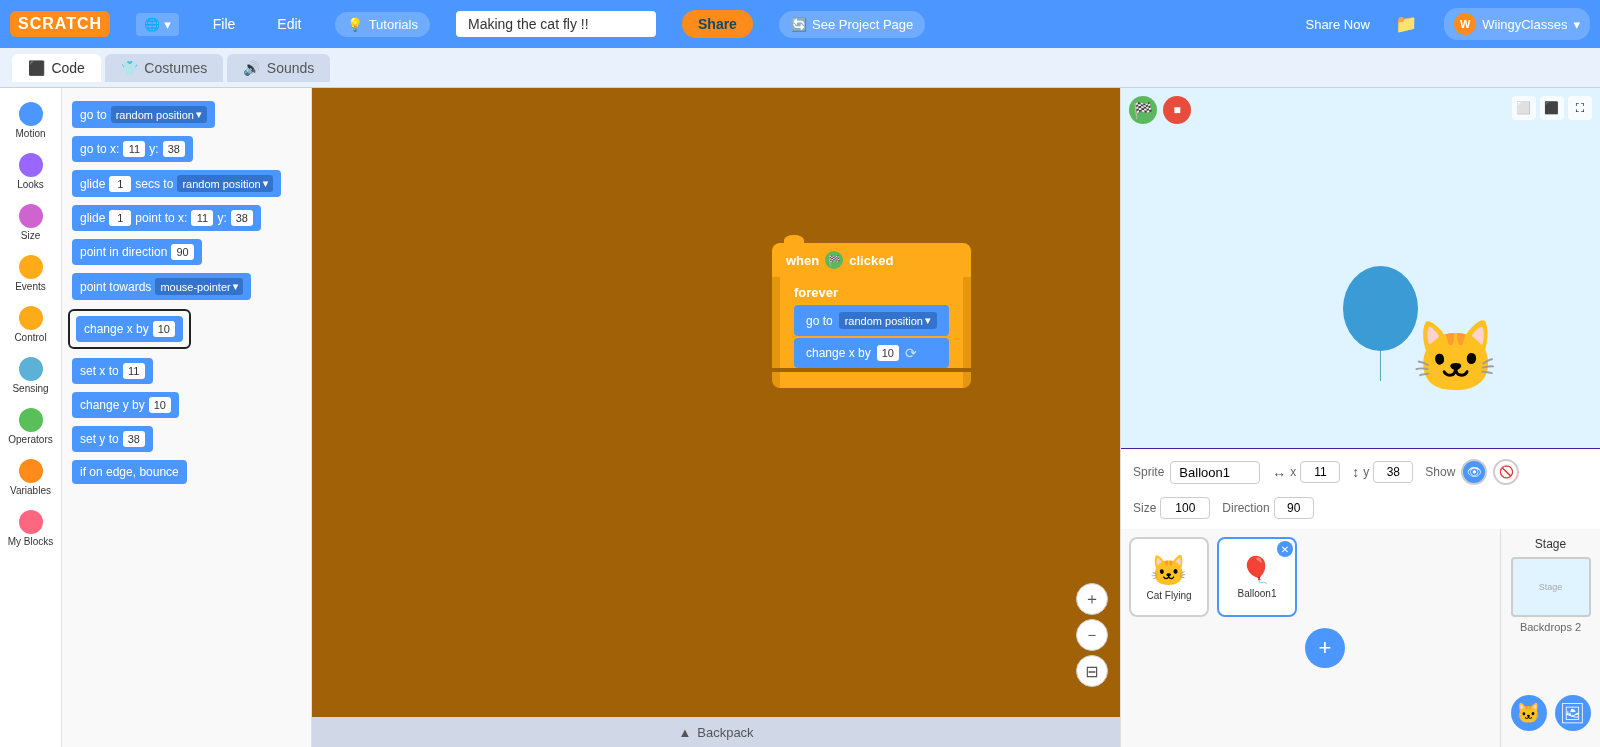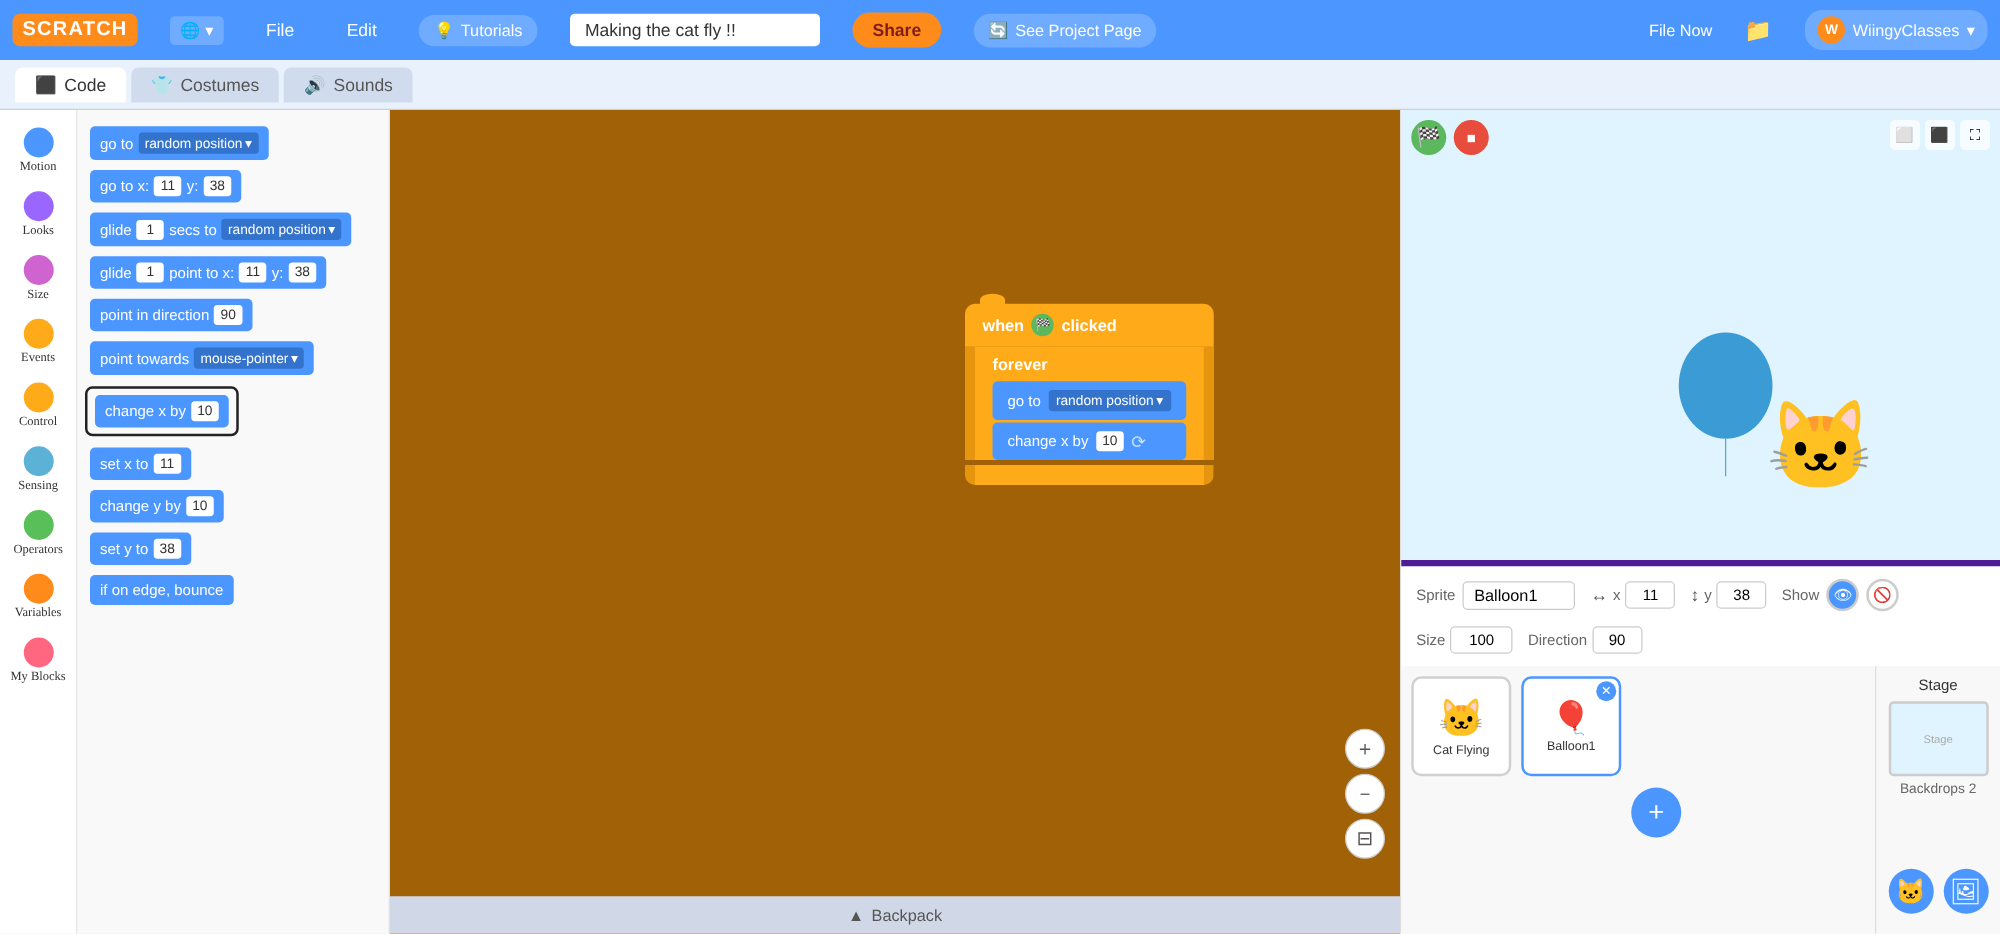--- a/index.html
+++ b/index.html
@@ -23,21 +23,21 @@
     }
     .tutorial-btn {
       background: rgba(255,255,255,0.2); border: none; border-radius: 14px;
       color: white; font-size: 13px; padding: 5px 12px; cursor: pointer; display: flex; align-items: center; gap: 5px;
     }
     .project-name-input {
       background: white; border: none; border-radius: 4px; padding: 5px 12px;
       font-size: 14px; color: #333; width: 200px;
     }
     .share-btn {
-      background: #ff8c1a; border: none; border-radius: 14px; color: #7f1d1d;
+      background: #ff8c1a; border: none; border-radius: 14px; color: #0c4a6e;
       font-size: 14px; font-weight: bold; padding: 6px 16px; cursor: pointer;
     }
     .see-project-btn {
       background: rgba(255,255,255,0.2); border: none; border-radius: 14px;
       color: white; font-size: 13px; padding: 6px 12px; cursor: pointer; display: flex; align-items: center; gap: 5px;
     }
     .spacer { flex: 1; }
     .save-now-btn { background: none; border: none; color: white; font-size: 13px; cursor: pointer; }
     .folder-icon { color: white; font-size: 18px; cursor: pointer; background: none; border: none; }
     .user-btn {
@@ -66,21 +66,21 @@
     
     #categories {
       width: 62px; background: #fff; display: flex; flex-direction: column; align-items: center;
       padding: 8px 0; gap: 2px; border-right: 1px solid #e0e0e0; overflow-y: auto;
     }
     .category-item {
       display: flex; flex-direction: column; align-items: center; padding: 6px 4px;
       cursor: pointer; border-radius: 6px; width: 56px; gap: 2px;
     }
     .cat-dot { width: 24px; height: 24px; border-radius: 50%; }
-    .cat-label { font-size: 10px; color: #333; text-align: center; font-weight: 500; font-family: Liberation Serif, serif; }
+    .cat-label { font-size: 10px; color: #333; text-align: center; font-weight: 500; }
 
     
     #blocks-panel {
       width: 250px; background: #f9f9f9; overflow-y: auto; padding: 8px 6px;
       border-right: 1px solid #e0e0e0;
     }
 
     
     .block {
       display: inline-flex; align-items: center; border-radius: 4px;
@@ -174,21 +174,21 @@
       position: absolute; top: 8px; right: 8px; display: flex; gap: 4px;
     }
     .stage-icon-btn {
       width: 24px; height: 24px; background: rgba(255,255,255,0.7); border-radius: 4px;
       display: flex; align-items: center; justify-content: center; cursor: pointer;
       font-size: 12px; border: none;
     }
 
     
     #sprite-info {
-      padding: 10px 12px; background: white; border-top: 5px solid #4c1d95;
+      padding: 10px 12px; background: white; border-top: 1px solid #4c1d95;
       display: flex; align-items: center; gap: 12px; flex-wrap: wrap;
     }
     .sprite-label { font-size: 12px; color: #666; }
     .sprite-name-input {
       border: 1px solid #ccc; border-radius: 4px; padding: 3px 8px;
       font-size: 13px; width: 90px;
     }
     .coord-group { display: flex; align-items: center; gap: 4px; }
     .coord-icon { font-size: 14px; color: #555; }
     .coord-input {
@@ -264,21 +264,21 @@
     <span>💡</span>
     <span>Tutorials</span>
   </button>
   <input class="project-name-input" type="text" value="Making the cat fly !!" style="">
   <button class="share-btn">Share</button>
   <button class="see-project-btn">
     <span>🔄</span>
     <span>See Project Page</span>
   </button>
   <div class="spacer"></div>
-  <button class="save-now-btn">File Now</button>
+  <button class="save-now-btn">Share Now</button>
   <button class="folder-icon">📁</button>
   <button class="user-btn">
     <div class="user-avatar">W</div>
     <span>WiingyClasses</span>
     <span>▾</span>
   </button>
 </div>
 
 <div id="tabbar">
   <div class="tab active">

